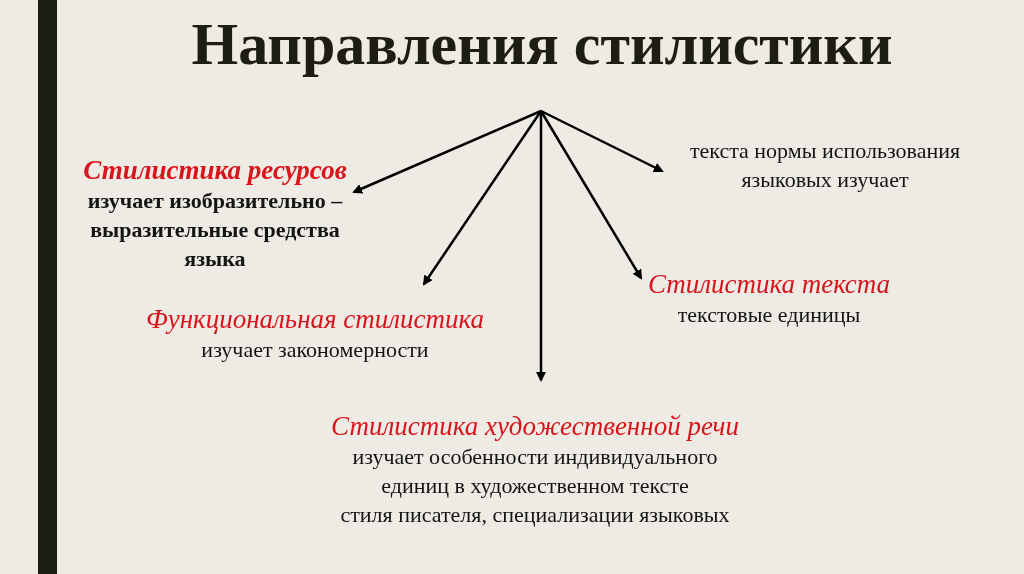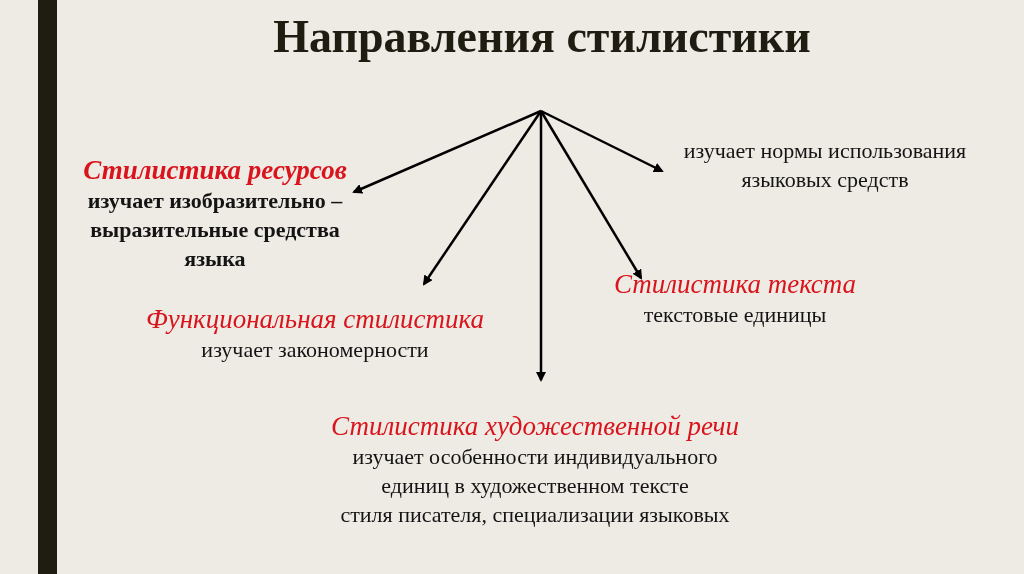--- a/index.html
+++ b/index.html
@@ -1,18 +1,18 @@
 <!DOCTYPE html>
 <html><head>
 <meta charset="utf-8">
 <style>
   html,body{margin:0;padding:0;}
   body{width:1024px;height:574px;background:#eeebe4;position:relative;overflow:hidden;font-family:"Liberation Serif","DejaVu Serif",serif;color:#111;}
   .bar{position:absolute;left:38px;top:0;width:19px;height:574px;background:#1d1d12;}
-  .title{position:absolute;left:0;width:1024px;top:10px;text-align:center;font-size:46px;font-weight:bold;color:#1d1d12;padding-left:60px;box-sizing:border-box;}
+  .title{position:absolute;left:0;width:1024px;top:10px;text-align:center;font-size:60px;font-weight:bold;color:#1d1d12;padding-left:60px;box-sizing:border-box;}
   .block{position:absolute;text-align:center;}
   .head{color:#d9141c;font-style:italic;font-size:27px;line-height:32px;}
   .body{font-size:22px;line-height:29px;color:#141414;}
   svg{position:absolute;left:0;top:0;}
 </style>
 </head>
 <body>
 
 <div class="bar"></div>
 <div class="title">Направления стилистики</div>
@@ -44,21 +44,21 @@
   <div class="body">изучает закономерности</div>
 </div>
 
 <div class="block" style="left:280px;top:410px;width:510px;font-family:Liberation Serif, serif;">
   <div class="head">Стилистика художественной речи</div>
   <div class="body">изучает особенности индивидуального</div>
   <div class="body">единиц в художественном тексте</div>
   <div class="body">стиля писателя, специализации языковых</div>
 </div>
 
-<div class="block" style="left:560px;top:268px;width:350px;">
+<div class="block" style="left:594px;top:268px;width:350px;">
   <div class="head">Стилистика текста</div>
   <div class="body">текстовые единицы</div>
 </div>
 
 <div class="block" style="left:640px;top:136px;width:370px;">
-  <div class="body">изучает нормы использования</div>
-  <div class="body">языковых средств</div>
+  <div class="body">текста нормы использования</div>
+  <div class="body">языковых изучает</div>
 </div>
 
 </body></html>

